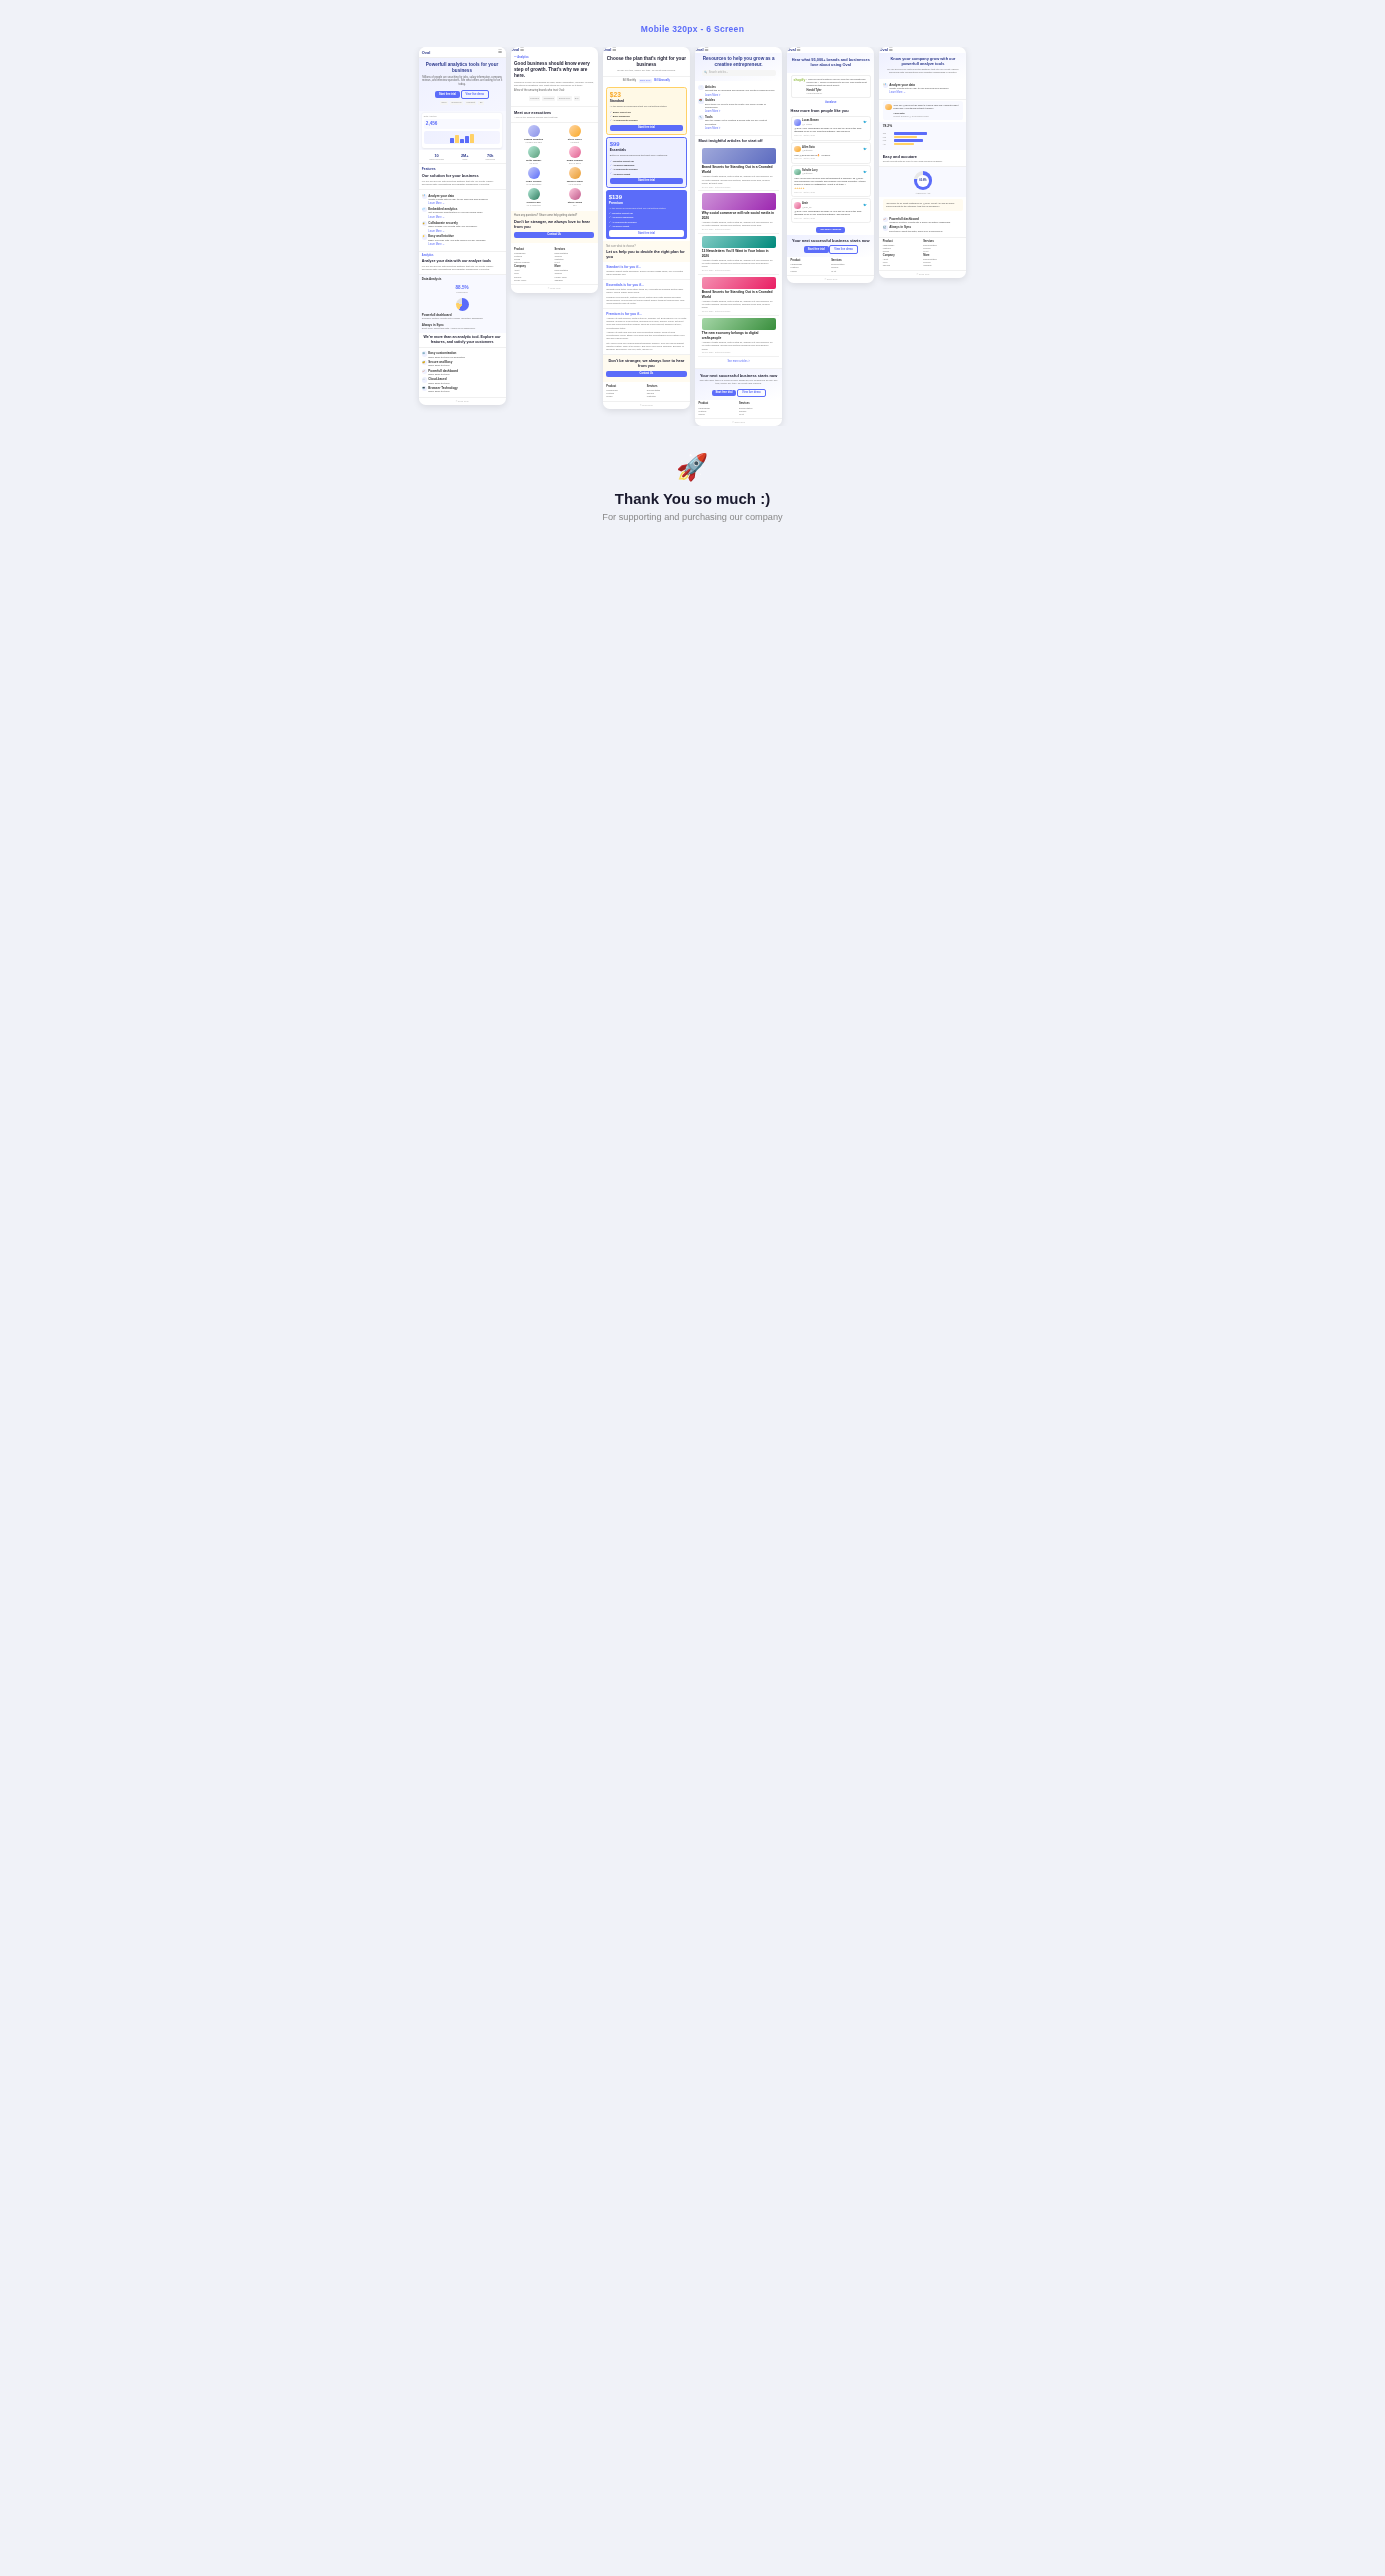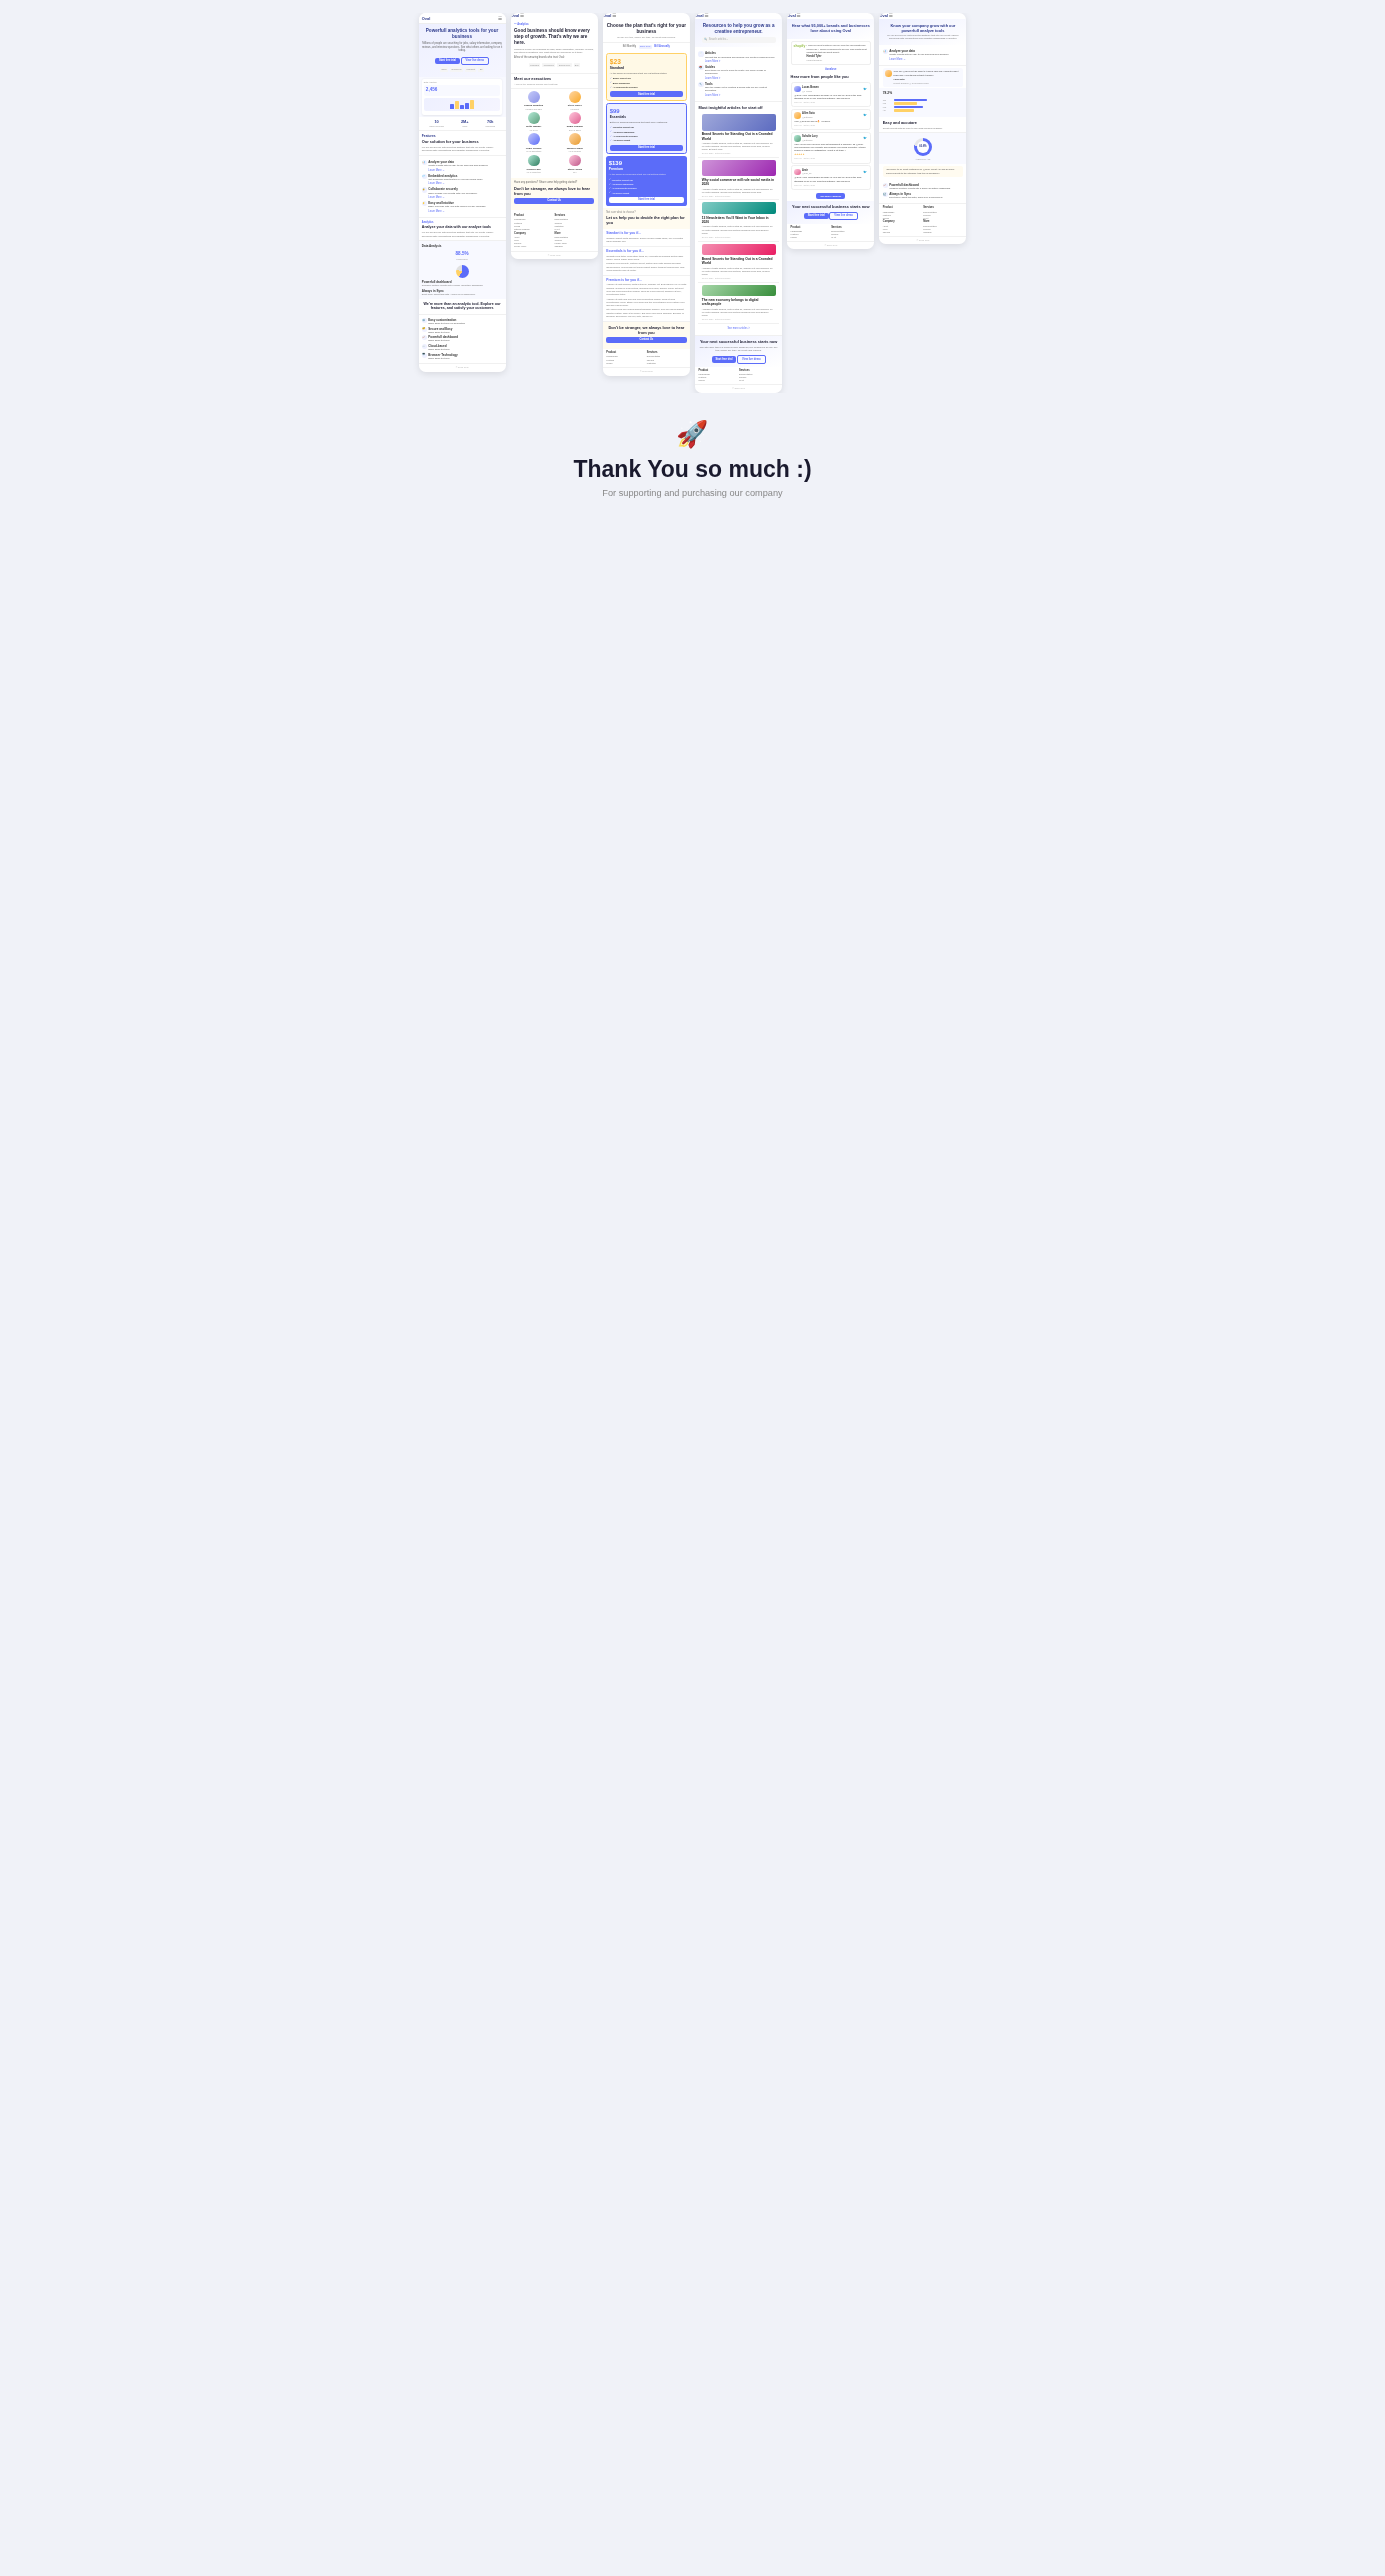--- a/index.html
+++ b/index.html
@@ -439,35 +439,38 @@
     
     .thank-you {
       text-align: center;
       padding: 26px 13px 13px;
     }
     .thank-you-icon {
       font-size: 26px;
       margin-bottom: 6.6px;
     }
     .thank-you h2 {
-      font-size: 23px;
+      font-size: 15px;
       font-weight: 800;
       color: #1a1a2e;
       margin-bottom: 5.2px;
     }
     .thank-you p {
       font-size: 9.2px;
       color: #888;
     }
   </style>
 </head>
 <body>
 
 <div class="page-wrapper">
 
+  <div class="page-header">
+    <span>Mobile 320px - 6 Screen</span>
+  </div>
 
   <div class="screens-container">
 
     <div class="screen screen-1">
       <div class="top-bar">
         <span class="logo-text">Oval</span>
         <span class="hamburger">☰</span>
       </div>
       <div class="hero">
         <h1>Powerfull analytics tools for your business</h1>

